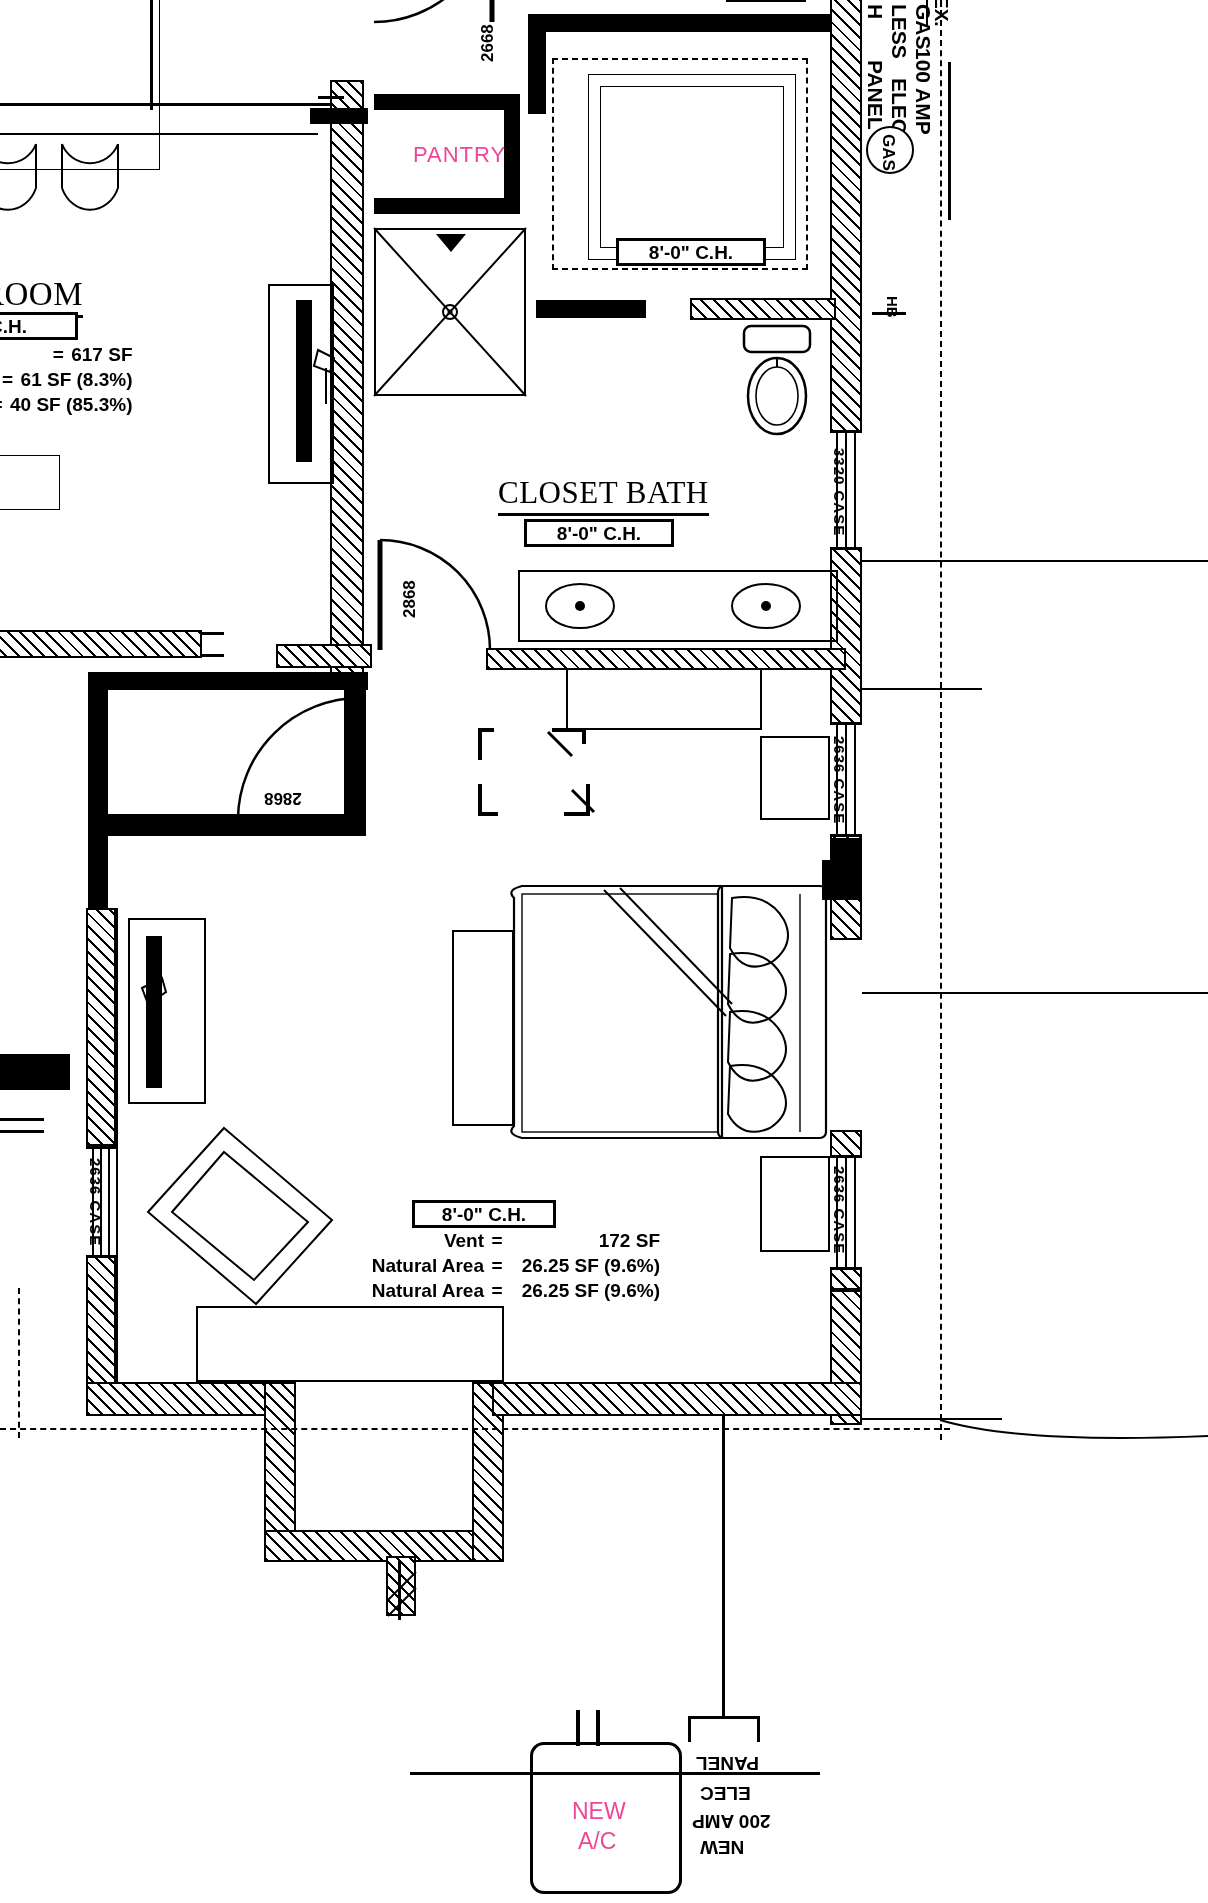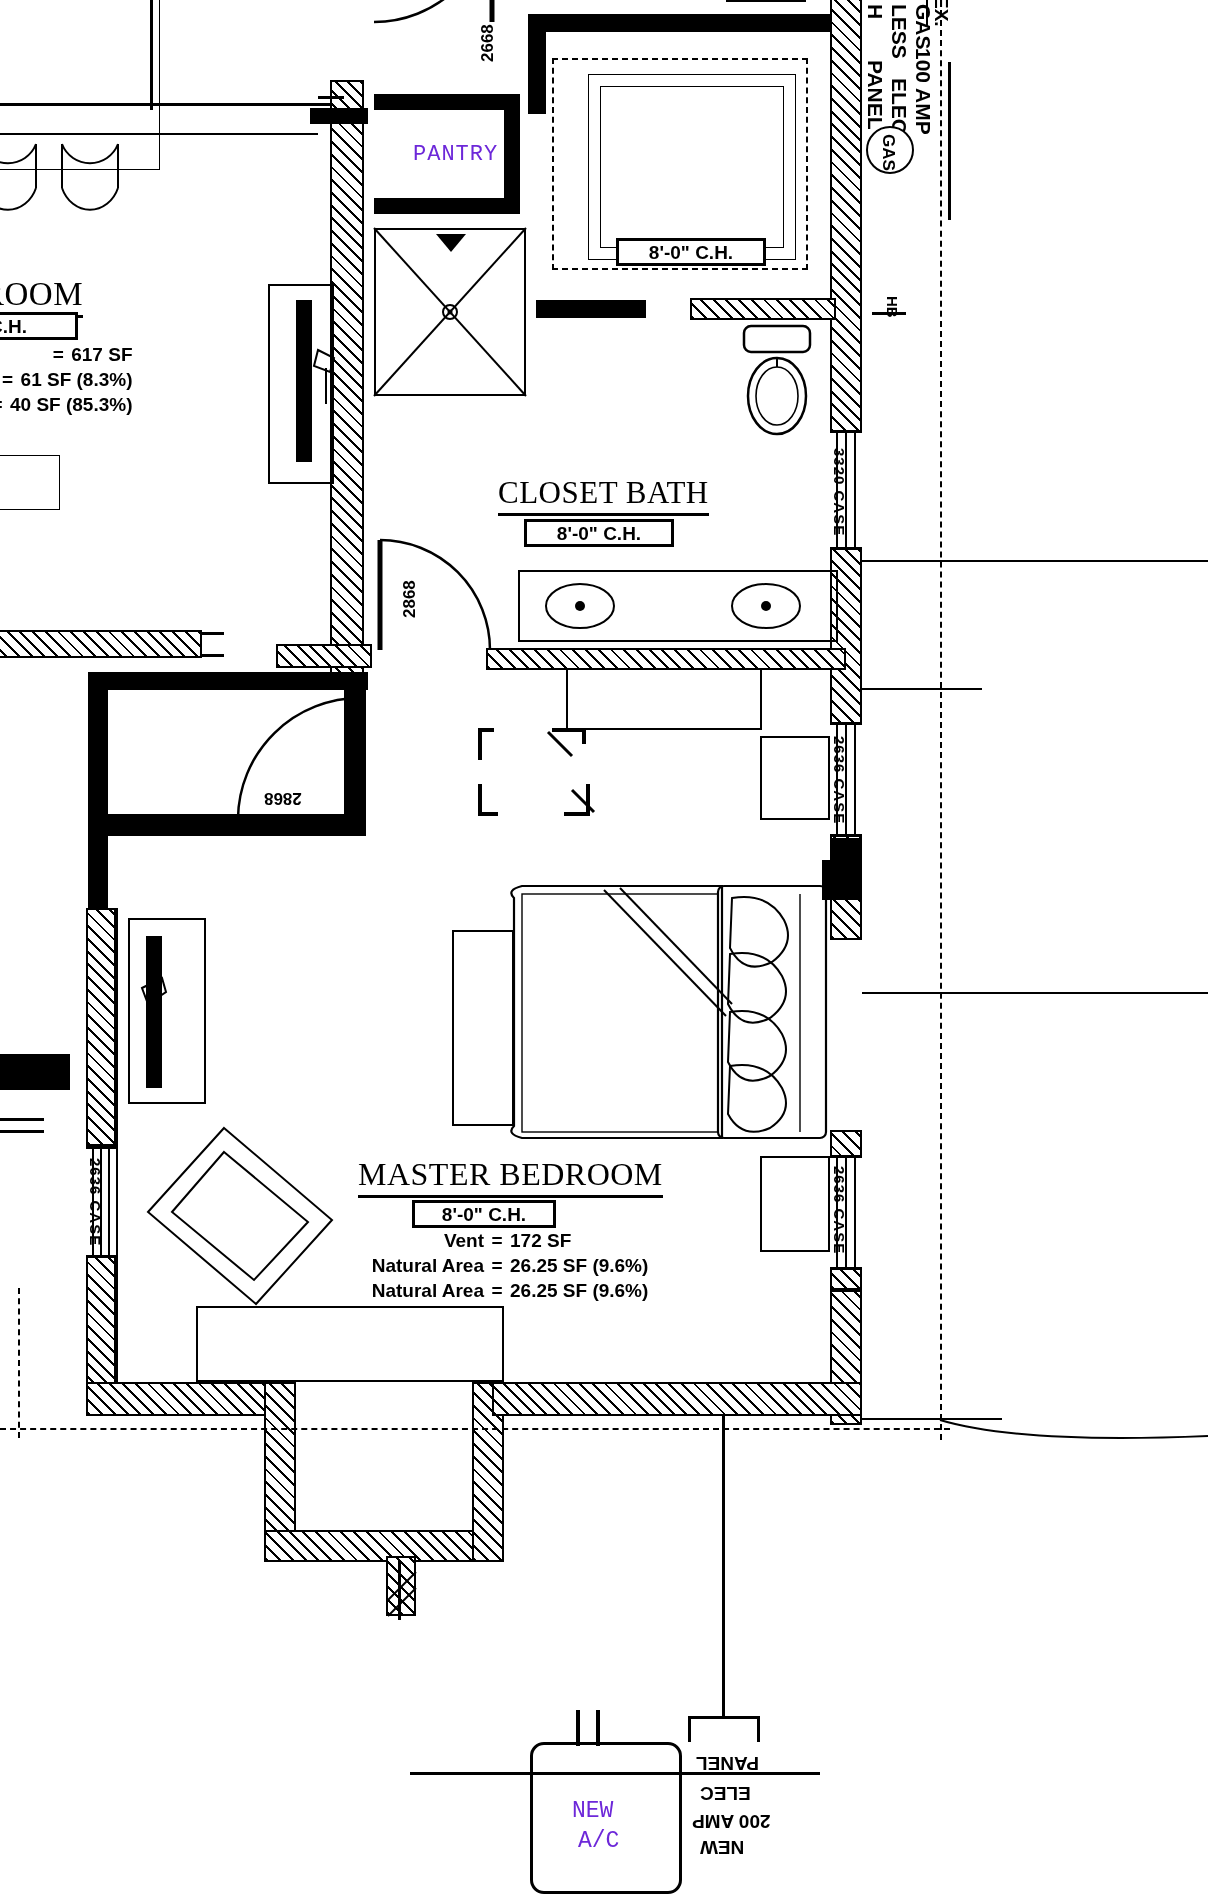--- a/index.html
+++ b/index.html
@@ -45,27 +45,27 @@
   .datalines{
     font-family:"Liberation Sans", sans-serif;
     font-weight:bold;
     color:#000;
     white-space:nowrap;
     line-height:1.32;
   }
   .dl-row{display:flex;justify-content:flex-end;gap:6px;}
   .dl-lbl{text-align:right;}
   .dl-eq{width:14px;text-align:center;}
-  .dl-val{text-align:left;}
+  .dl-val{text-align:right;}
   .smalltxt{
     font-family:"Liberation Sans", sans-serif;
     font-weight:bold;color:#000;white-space:nowrap;
   }
   .serifcaps{
-    font-family:Liberation Mono, monospace;color:#6d28d9;white-space:nowrap;
+    font-family:Liberation Sans, sans-serif;color:#ec4899;white-space:nowrap;
   }
   .rot90{transform:rotate(90deg);transform-origin:0 0;}
   .rot-90{transform:rotate(-90deg);transform-origin:0 0;}
   .rot180{transform:rotate(180deg);transform-origin:50% 50%;}
   .circ{border:2px solid #000;border-radius:50%;box-sizing:border-box;background:#fff;}
   svg{display:block;overflow:visible;}
 </style>
 </head>
 <body>
 
@@ -276,21 +276,20 @@
   </svg>
   <div class="abs smalltxt rot90" style="left:166px;top:986px;font-size:9px;color:#000;">&nbsp;</div>
 
   <div class="abs boxthin" style="left:268px;top:284px;width:66px;height:200px;border-width:2px;"></div>
   <div class="abs solid" style="left:296px;top:300px;width:16px;height:162px;"></div>
   <svg class="abs" style="left:300px;top:348px;width:44px;height:60px;" viewBox="0 0 44 60">
     <polygon points="18,2 34,10 30,24 14,18" fill="none" stroke="#000" stroke-width="2"></polygon>
     <line x1="26" y1="20" x2="26" y2="56" stroke="#000" stroke-width="2"></line>
   </svg>
 
-  <div class="abs roomname" style="left:358px;top:1158px;font-size:32px;padding-bottom:3px;">MASTER BEDROOM</div>
   <div class="abs chbox" style="left:412px;top:1200px;width:144px;height:28px;font-size:19px;line-height:24px;">8'-0" C.H.</div>
 
   <div class="abs datalines" style="left:370px;top:1228px;font-size:19px;width:290px;">
     <div class="dl-row">
       <span class="dl-lbl">Vent</span>
       <span class="dl-eq">=</span>
       <span class="dl-val" style="width:150px;">172 SF</span>
     </div>
     <div class="dl-row">
       <span class="dl-lbl">Natural Area</span>

